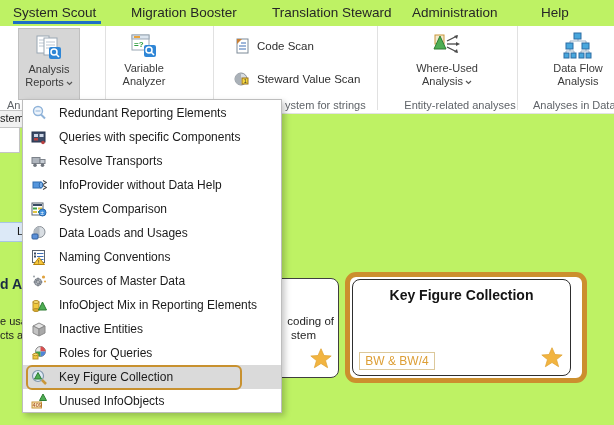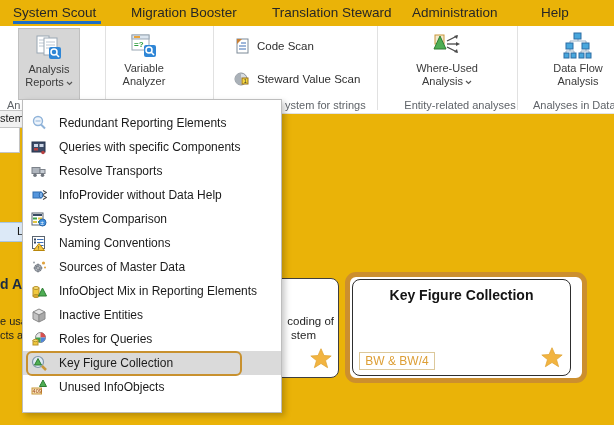--- a/index.html
+++ b/index.html
@@ -1,17 +1,17 @@
 <!DOCTYPE html>
 <html><head>
 <meta charset="utf-8">
 <style>
   html,body{margin:0;padding:0;background:#fff;}
   #app{
-    position:relative;width:614px;height:425px;overflow:hidden;background:#eab308;
+    position:relative;width:614px;height:425px;overflow:hidden;background:#bef264;
     font-family:"Liberation Sans","DejaVu Sans",sans-serif;color:#1b1b1b;
     -webkit-font-smoothing:antialiased;
   }
   
   .tab{position:absolute;top:5px;font-size:13.5px;color:#262626;cursor:default;white-space:nowrap;}
   #tab-underline{position:absolute;top:21px;left:13px;width:88px;height:3px;background:#1d6ec6;}
   
   #ribbon{position:absolute;left:0;top:26px;width:614px;height:87px;background:#fff;border-bottom:1px solid #e3e3e3;}
   .rib-sep{position:absolute;top:0;width:1px;height:84px;background:#e1e1e1;}
   .rib-big{position:absolute;top:2px;height:70px;text-align:center;font-size:11px;color:#3a3a3a;line-height:13px;}
@@ -35,21 +35,21 @@
   #mid-card .l1{position:absolute;right:4px;top:36px;font-size:11.5px;color:#1f1f1f;}
   #mid-card .l2{position:absolute;right:22px;top:50px;font-size:11.5px;color:#1f1f1f;}
   #mid-card .star{position:absolute;right:5px;bottom:7px;width:24px;height:23px;}
   #gold-card{position:absolute;left:345px;top:272px;width:242px;height:111px;border:5px solid #cc8f2e;border-radius:11px;box-sizing:border-box;background:#fff;z-index:2;}
   #inner-card{position:absolute;left:352px;top:279px;width:219px;height:97px;border:1.4px solid #2e2e2e;border-radius:8px;box-sizing:border-box;background:#fff;z-index:3;}
   #inner-card .title{position:absolute;left:0;right:0;top:7px;text-align:center;font-size:14px;font-weight:bold;color:#141414;}
   #inner-card .desc{position:absolute;left:0;right:0;top:32px;text-align:center;font-size:11.5px;line-height:14px;color:#1f1f1f;}
   #inner-card .badge{position:absolute;left:6px;bottom:5px;width:76px;height:18px;border:1px solid #dcc89a;color:#dd9e35;font-size:12px;line-height:17px;text-align:center;box-sizing:border-box;}
   #inner-card .star{position:absolute;right:6px;bottom:6px;width:24px;height:23px;}
   
-  #dropdown{position:absolute;left:22px;top:99px;width:260px;height:314px;background:#fff;border:1px solid #bdbdbd;box-shadow:3px 3px 6px rgba(0,0,0,0.22);box-sizing:border-box;z-index:10;padding-top:11px;}
+  #dropdown{position:absolute;left:22px;top:99px;width:260px;height:314px;background:#fff;border:1px solid #bdbdbd;box-shadow:3px 3px 6px rgba(0,0,0,0.22);box-sizing:border-box;z-index:10;padding-top:1px;}
   .menu-item{position:relative;height:24px;display:flex;align-items:center;cursor:default;}
   .menu-item .mi-ic{width:16px;height:16px;margin-left:8px;flex:0 0 16px;}
   .menu-item .mi-label{margin-left:12px;font-size:12px;color:#1b1b1b;white-space:nowrap;position:relative;z-index:2;}
   .menu-item.highlighted{background:#dadada;}
   .menu-item.highlighted::after{
     content:"";position:absolute;left:3px;top:0px;width:212px;height:21px;
     border:2.5px solid #c8912f;border-radius:6px;pointer-events:none;
   }
   svg{display:block;}
 </style>
@@ -267,20 +267,30 @@
               <rect x="7" y="10" width="4" height="2" fill="#3fa04a"></rect>
               <circle cx="11.5" cy="11.5" r="3.5" fill="#3f8edd" stroke="#2a66a8"></circle>
               <text x="9.6" y="13.8" font-size="6" fill="#fff">±</text>
             </svg>
           </span>
           <span class="mi-label">System Comparison</span>
         </div>
         <div class="menu-item">
           <span class="mi-ic">
             <svg width="16" height="16" viewBox="0 0 16 16">
+              <circle cx="8.5" cy="7" r="5.5" fill="#d9dee3" stroke="#8a9097"></circle>
+              <path d="M8.5 1.5 a5.5 5.5 0 0 0 0 11 Z" fill="#b3bac1"></path>
+              <rect x="1" y="9" width="6" height="5" rx="1" fill="#5b90d8" stroke="#35609c"></rect>
+            </svg>
+          </span>
+          <span class="mi-label">Data Loads and Usages</span>
+        </div>
+        <div class="menu-item">
+          <span class="mi-ic">
+            <svg width="16" height="16" viewBox="0 0 16 16">
               <rect x="1.5" y="1.5" width="12" height="12" fill="#fff" stroke="#5a6470"></rect>
               <rect x="3" y="3.5" width="2" height="2" fill="#394a63"></rect>
               <rect x="3" y="6.5" width="2" height="2" fill="#394a63"></rect>
               <line x1="6" y1="4.5" x2="12.5" y2="4.5" stroke="#3f6fb5"></line>
               <line x1="6" y1="7.5" x2="12.5" y2="7.5" stroke="#3f6fb5"></line>
               <line x1="6" y1="10.5" x2="12.5" y2="10.5" stroke="#3f6fb5"></line>
               <polygon points="8,8.5 13.5,15.5 2.5,15.5" fill="#f5c63e" stroke="#b8860b"></polygon>
               <text x="7" y="15" font-size="5.5" fill="#333">!</text>
             </svg>
           </span>

